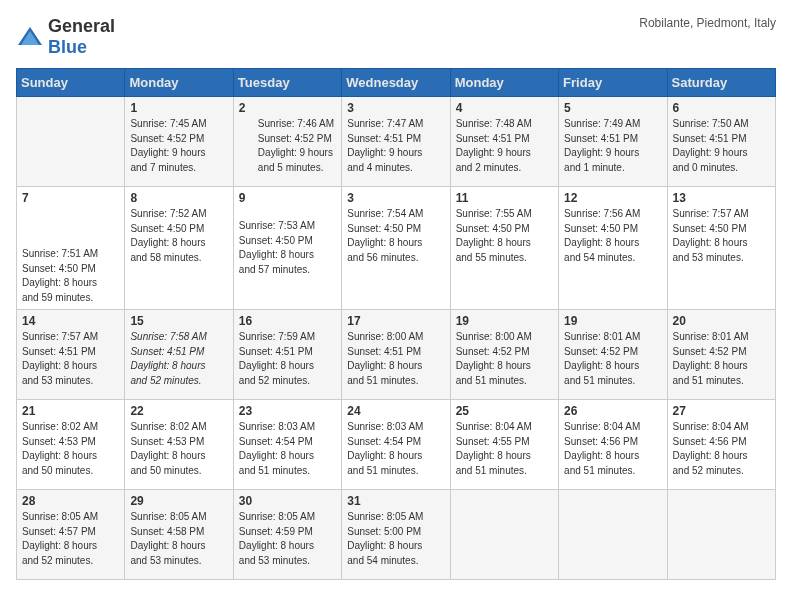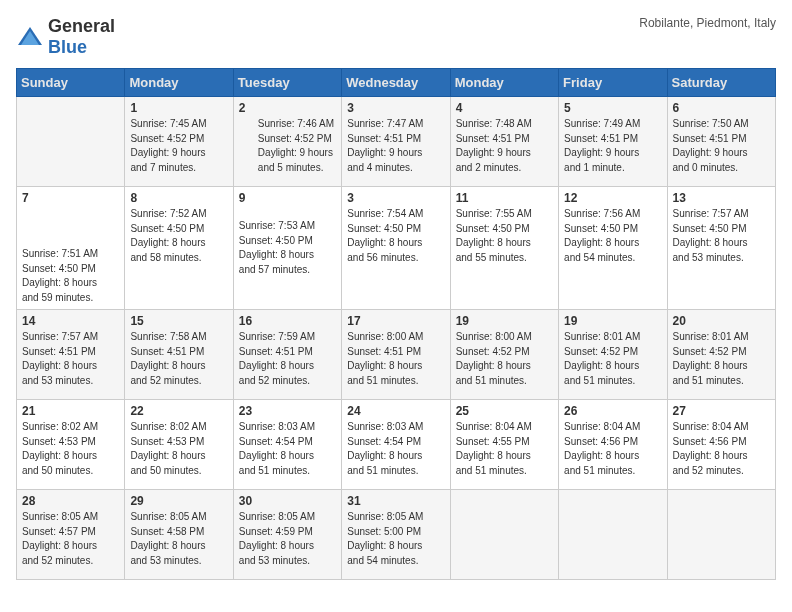--- a/index.html
+++ b/index.html
@@ -218,21 +218,21 @@
       <tr>
         <td>
           <span class="day-number">14</span>
           <div class="day-info" style="white-space: pre-line;">Sunrise: 7:57 AM
 Sunset: 4:51 PM
 Daylight: 8 hours
 and 53 minutes.</div>
         </td>
         <td>
           <span class="day-number">15</span>
-          <div class="day-info" style="white-space: pre-line;">Sunrise: 7:58 AM
+          <div class="day-info" style="white-space: pre-line; font-style: italic;">Sunrise: 7:58 AM
 Sunset: 4:51 PM
 Daylight: 8 hours
 and 52 minutes.</div>
         </td>
         <td>
           <span class="day-number">16</span>
           <div class="day-info" style="white-space: pre-line;">Sunrise: 7:59 AM
 Sunset: 4:51 PM
 Daylight: 8 hours
 and 52 minutes.</div>

